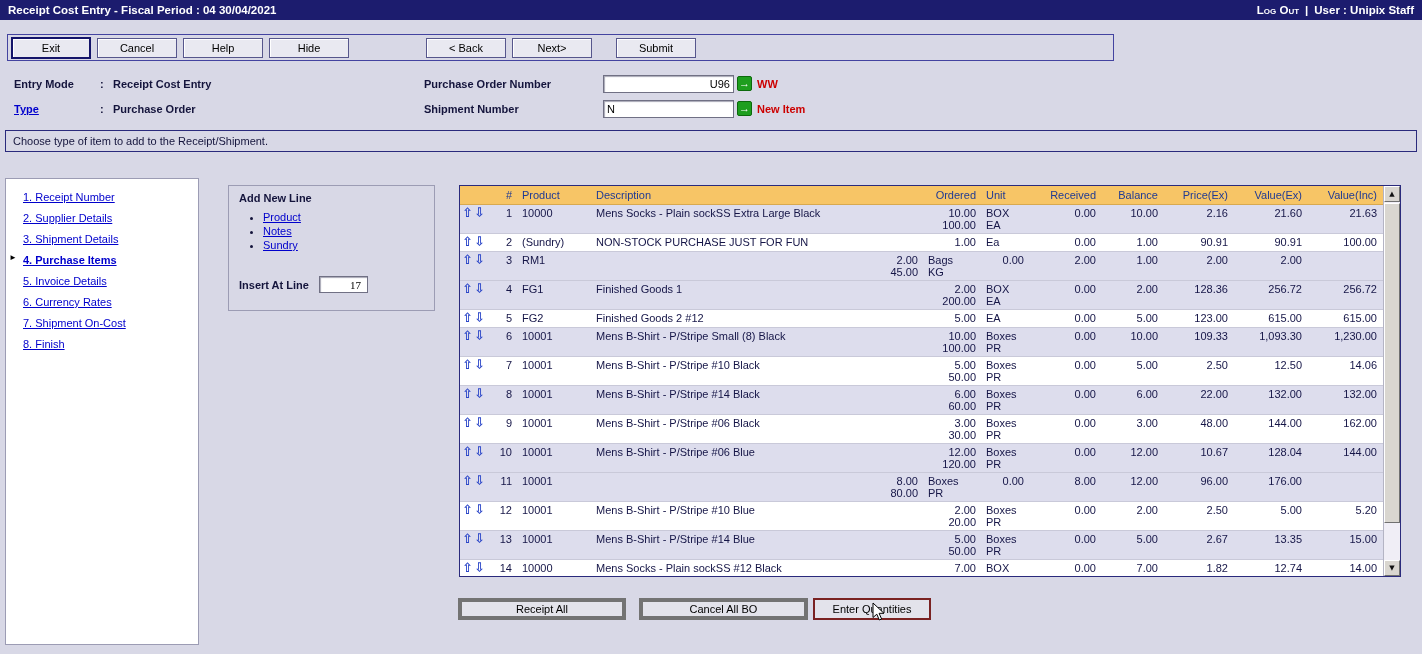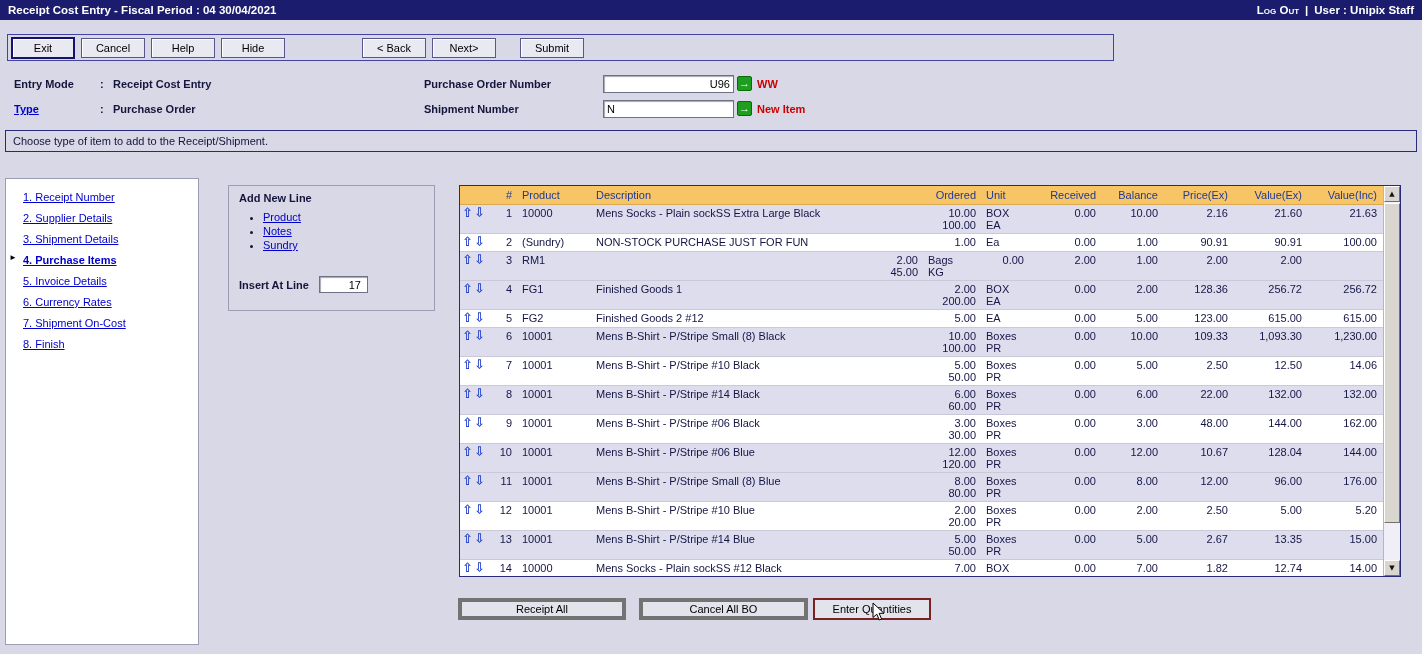--- a/index.html
+++ b/index.html
@@ -20,21 +20,21 @@
   }
   .titlebar-right { display:flex; gap:6px; align-items:center; }
   .logout-link { color:#fff; font-variant:small-caps; cursor:pointer; }
 
   
   .toolbar {
     position:absolute; left:7px; top:34px; width:1107px; height:27px;
     border:1px solid #4343a0; display:flex; align-items:center; padding-left:3px;
   }
   .toolbar button {
-    height:20px; width:64px; margin-right:6px; flex:none;
+    height:20px; width:80px; margin-right:6px; flex:none;
     background:#e9e9f1; border:1px solid #56568c;
     box-shadow: inset 1px 1px 0 #ffffff;
     font-family:inherit; font-size:11px; color:#000; cursor:pointer;
   }
   .toolbar button:nth-child(1){ border:2px solid #14146a; height:22px; }
   .toolbar button:nth-child(5){ margin-left:71px; }
   .toolbar button:nth-child(7){ margin-left:18px; }
 
   
   .fl { position:absolute; font-weight:bold; color:#14143c; white-space:nowrap; }
@@ -76,21 +76,21 @@
   }
   .addline-title { font-weight:bold; padding:6px 0 0 10px; }
   .addline ul { margin-top:6px; padding-left:34px; }
   .addline li { line-height:14px; }
   .addline a { color:#0000cc; text-decoration:underline; cursor:pointer; }
   .insert-row { margin-top:24px; padding-left:10px; display:flex; align-items:center; }
   .insert-row .lbl { font-weight:bold; }
   .insert-input {
     width:49px; height:17px; margin-left:10px; background:#fff;
     border:1px solid #707084; box-shadow: inset 1px 1px 1px rgba(60,60,90,.45);
-    font-family:Liberation Sans, sans-serif; font-size:11px; text-align:right; padding-right:6px; color:#000;
+    font-family:Liberation Serif, serif; font-size:11px; text-align:right; padding-right:6px; color:#000;
   }
 
   
   .table-wrap {
     position:absolute; left:459px; top:185px; width:942px; height:392px;
     border:1px solid #2a2a7c; background:#fff; display:flex;
   }
   .grid { width:923px; display:flex; flex-direction:column; overflow:hidden; }
   .thead {
     flex:none; height:19px; display:grid; grid-template-columns: var(--cols);
@@ -442,21 +442,20 @@
           <div class="cell ar">128.04</div>
           <div class="cell ar">144.00</div>
         </div>
         <div class="trow shaded">
           <div class="cell arrows">
             <span>⇧</span>
             <span>⇩</span>
           </div>
           <div class="cell ar">11</div>
           <div class="cell al">10001</div>
-          <div class="cell al">Mens B-Shirt - P/Stripe Small (8) Blue</div>
           <div class="cell ar">
             <div>8.00</div>
             <div>80.00</div>
           </div>
           <div class="cell al">
             <div>Boxes</div>
             <div>PR</div>
           </div>
           <div class="cell ar">0.00</div>
           <div class="cell ar">8.00</div>

